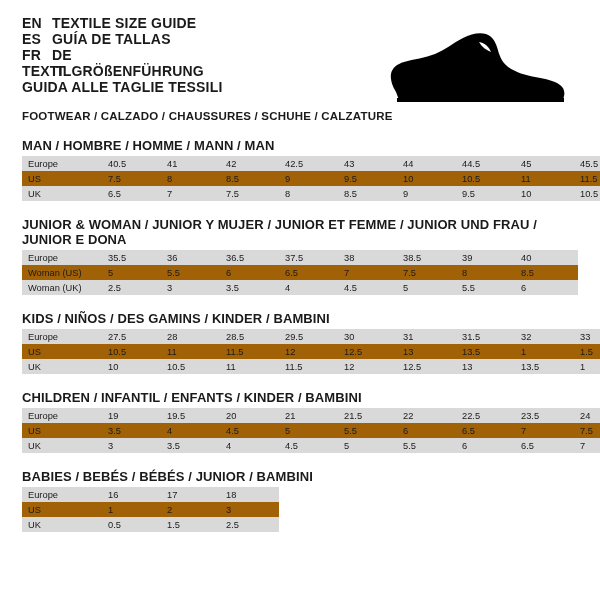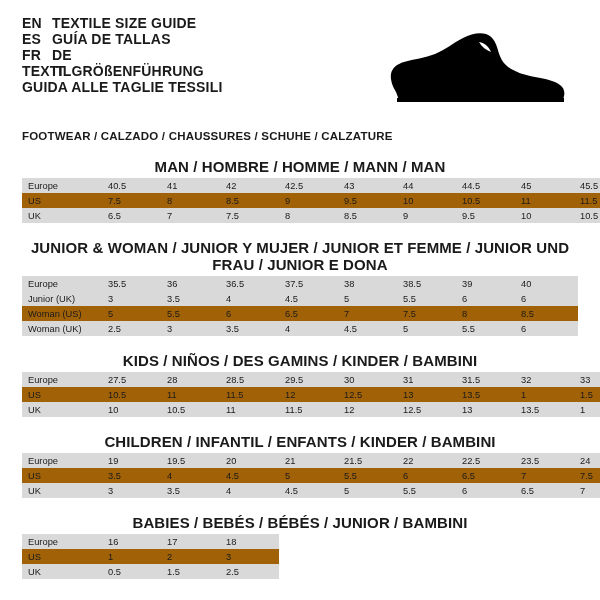--- a/index.html
+++ b/index.html
@@ -46,36 +46,35 @@
   }
 
   .shoe-art {
     width: 185px;
     height: 78px;
     margin-right: 10px;
     margin-top: 14px;
   }
 
   .section-title {
-    margin-top: 22px;
+    margin-top: 2px;
     font-size: 11.5px;
     font-weight: bold;
     letter-spacing: 0.2px;
   }
 
   
   .group {
     margin-top: 16px;
   }
   .group-title {
-    font-size: 15px;
+    font-size: 13px;
     font-weight: bold;
     letter-spacing: 0.1px;
     margin-bottom: 3px;
-    text-align: center;
   }
   table.size-table {
     border-collapse: collapse;
     table-layout: fixed;
     font-size: 9.3px;
   }
   table.size-table td {
     height: 15px;
     padding: 0 0 0 6px;
     vertical-align: middle;
@@ -185,33 +184,20 @@
         <td class="col-b">36</td>
         <td class="col-b">36.5</td>
         <td class="col-b">37.5</td>
         <td class="col-b">38</td>
         <td class="col-b">38.5</td>
         <td class="col-b">39</td>
         <td class="col-b">40</td>
         <td></td>
             <td></td>
       </tr>
-      <tr class="shaded">
-        <td class="rowlabel">Junior (UK)</td>
-        <td class="col-b">3</td>
-        <td class="col-b">3.5</td>
-        <td class="col-b">4</td>
-        <td class="col-b">4.5</td>
-        <td class="col-b">5</td>
-        <td class="col-b">5.5</td>
-        <td class="col-b">6</td>
-        <td class="col-b">6</td>
-        <td></td>
-            <td></td>
-      </tr>
       <tr class="plain">
         <td class="rowlabel">Woman (US)</td>
         <td class="col-b">5</td>
         <td class="col-b">5.5</td>
         <td class="col-b">6</td>
         <td class="col-b">6.5</td>
         <td class="col-b">7</td>
         <td class="col-b">7.5</td>
         <td class="col-b">8</td>
         <td class="col-b">8.5</td>

